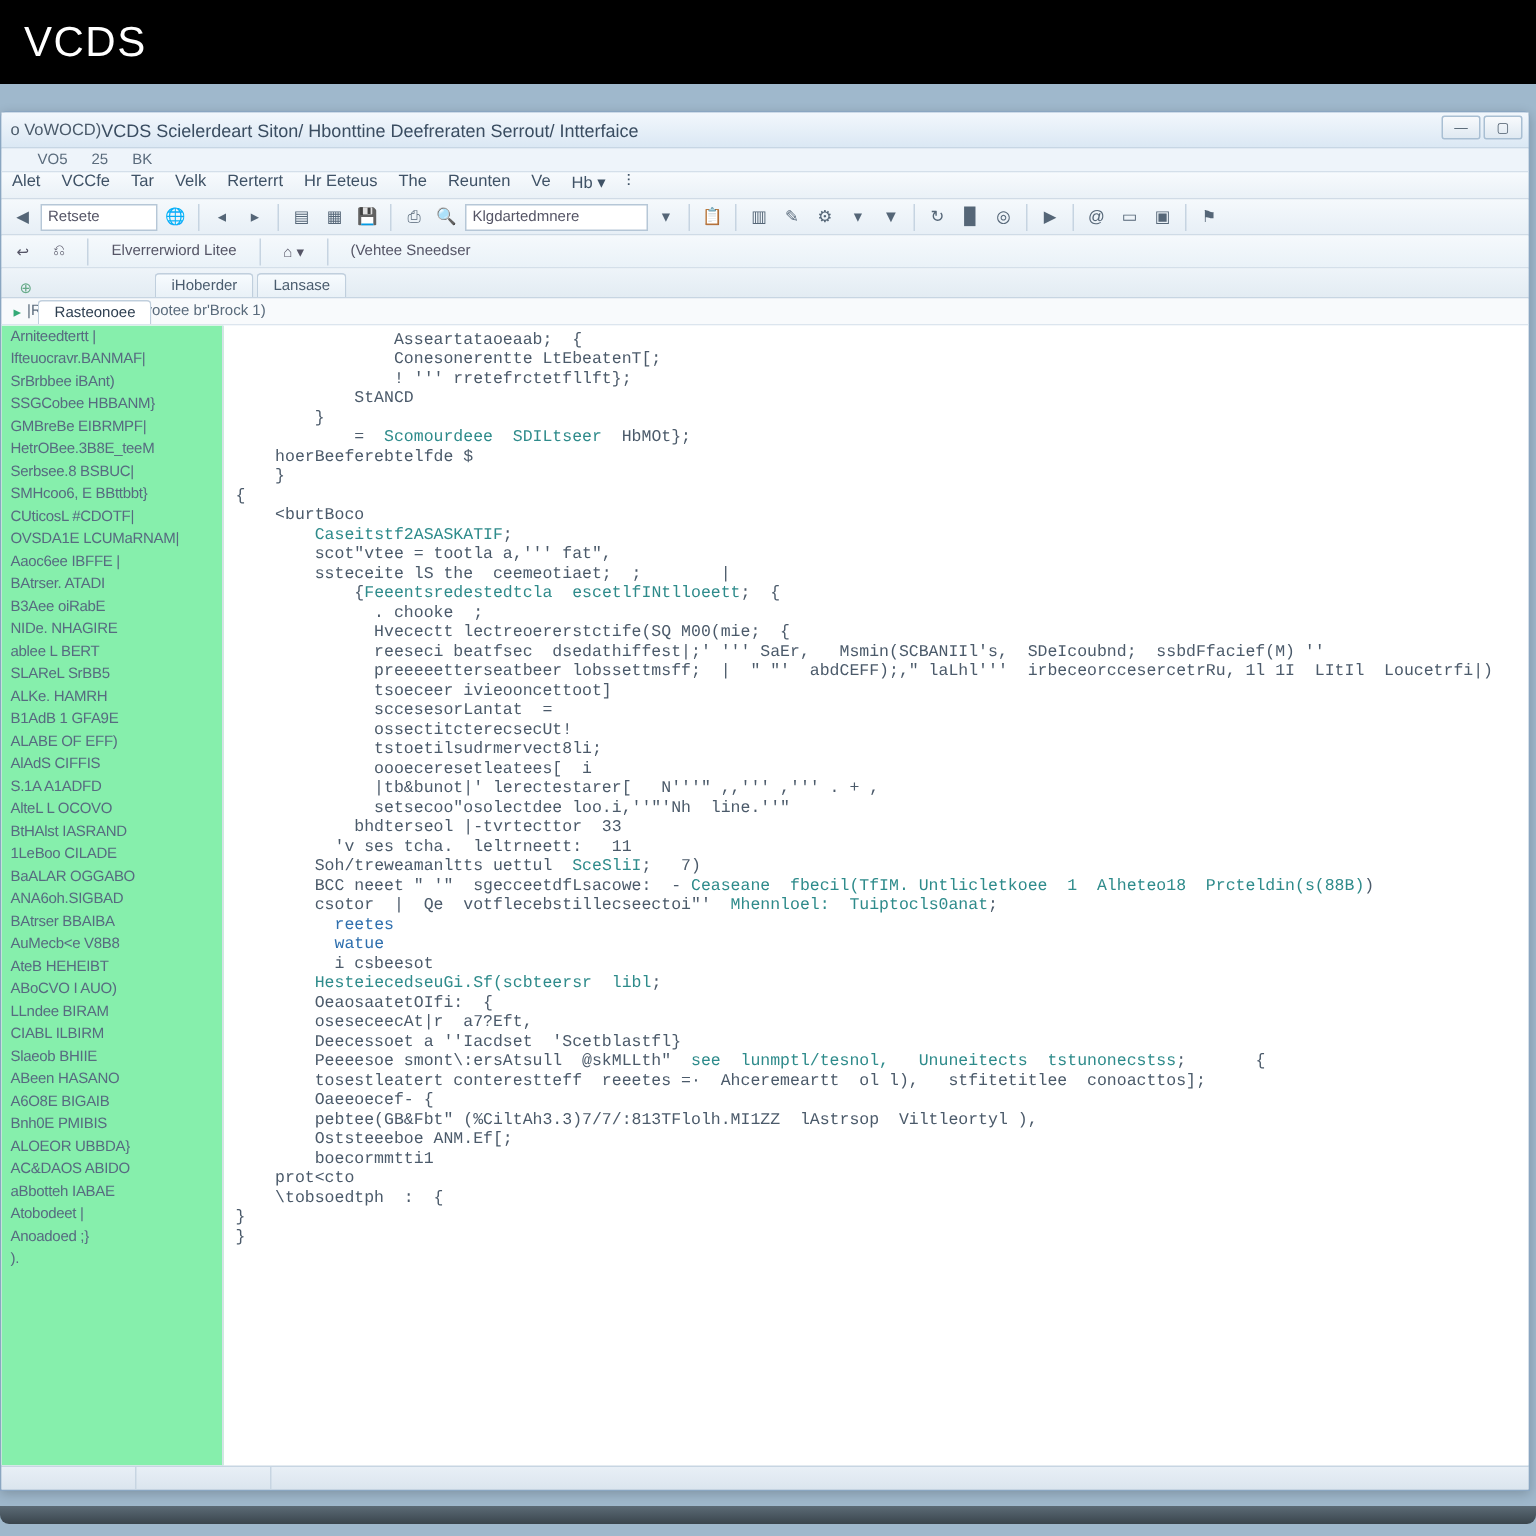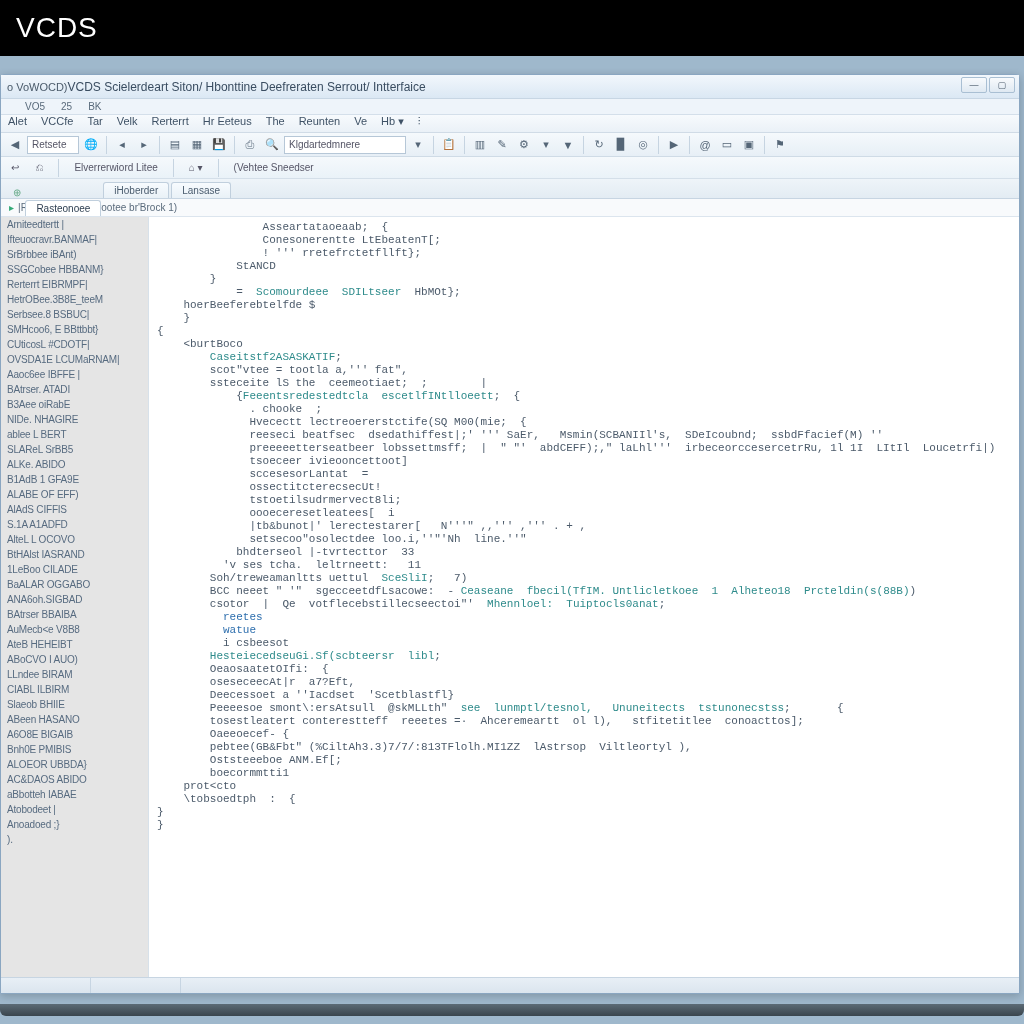--- a/index.html
+++ b/index.html
@@ -22,21 +22,21 @@
 .tsep { width: 1px; height: 18px; background: #c6d4e1; margin: 0 3px; }
 .tinput { height: 18px; border: 1px solid #b6c7d7; background: #fff; font-size: 10px; padding: 0 4px; color: #556; }
 .toolbar2 { height: 22px; background: linear-gradient(180deg,#f5f9fc,#eaf2f8); border-bottom: 1px solid #d4dfe9; display: flex; align-items: center; padding: 0 6px; gap: 8px; }
 .toolbar2 .tb2item { display:flex; align-items:center; gap:3px; padding: 0 4px; color:#556; font-size:10px; }
 .tabstrip { height: 20px; background: linear-gradient(180deg,#eef4f9,#e3ecf3); border-bottom: 1px solid #c7d5e2; display: flex; align-items: flex-end; padding-left: 6px; gap: 0; }
 .tab { padding: 2px 10px; font-size: 10px; color: #4a5c6e; border: 1px solid #c0cfdd; border-bottom: none; background: linear-gradient(180deg,#f7fbfe,#e9f1f7); border-radius: 3px 3px 0 0; margin-right: 2px; }
 .tab.active { background: #fff; color: #2d3e50; position: relative; top: 18px; }
 .breadcrumb { height: 18px; background: #f8fafc; border-bottom: 1px solid #dce5ee; display: flex; align-items: center; padding-left: 8px; gap: 4px; color: #5a6b7c; font-size: 10px; }
 .breadcrumb .sep { color: #9ab; }
 .body { flex: 1; display: flex; overflow: hidden; background: #fff; }
-.sidebar { width: 148px; border-right: 1px solid #d7e1ea; background: #e5e5e5; overflow: hidden; }
+.sidebar { width: 148px; border-right: 1px solid #d7e1ea; background: #86efac; overflow: hidden; }
 .sidebar .row { padding: 1px 6px; font-size: 10px; color: #576b80; white-space: nowrap; line-height: 13px; font-family: "Segoe UI", Tahoma, sans-serif; letter-spacing: -0.2px; }
 .editor { flex: 1; overflow: hidden; padding: 4px 8px; font-family: Consolas, "Courier New", monospace; font-size: 11px; line-height: 13px; color: #4b5a6a; white-space: pre; }
 .editor .kw { color: #2e6fae; }
 .editor .fn { color: #2e8b8b; }
 .statusbar { height: 16px; background: linear-gradient(180deg,#e8eff6,#dbe5ee); border-top: 1px solid #c7d5e2; display:flex; }
 .statusbar .cell { width: 90px; height: 100%; border-right: 1px solid #c7d5e2; }
 .bezel-bottom { position:absolute; bottom:8px; left:0; right:0; height:12px; background: linear-gradient(180deg,#5c6b76,#3a454d); border-radius: 0 0 6px 6px; }
 </style>
 </head>
 <body>
@@ -73,21 +73,21 @@
     <span>Hr Eeteus</span>
     <span>The</span>
     <span>Reunten</span>
     <span>Ve</span>
     <span>Hb ▾</span>
     <span>⫶</span>
   </div>
 
   <div class="toolbar">
     <div class="tbtn">◀</div>
-    <input class="tinput" style="width: 52px;" value="Retsete">
+    <input class="tinput" style="width: 78px;" value="Retsete">
     <div class="tbtn">🌐</div>
     <div class="tsep"></div>
     <div class="tbtn">◂</div>
     <div class="tbtn">▸</div>
     <div class="tsep"></div>
     <div class="tbtn">▤</div>
     <div class="tbtn">▦</div>
     <div class="tbtn">💾</div>
     <div class="tsep"></div>
     <div class="tbtn">⎙</div>
@@ -141,33 +141,33 @@
     <span class="sep">›</span>
     <span>Ivootee br'Brock  1)</span>
   </div>
 
   <div class="body">
     <div class="sidebar" id="sidebar">
         <div class="row">Arniteedtertt |</div>
         <div class="row">Ifteuocravr.BANMAF|</div>
         <div class="row">SrBrbbee iBAnt)</div>
         <div class="row">SSGCobee HBBANM}</div>
-        <div class="row">Rerterrt EIBRMPF|</div>
+        <div class="row">GMBreBe EIBRMPF|</div>
         <div class="row">HetrOBee.3B8E_teeM</div>
         <div class="row">Serbsee.8 BSBUC|</div>
         <div class="row">SMHcoo6, E BBttbbt}</div>
         <div class="row">CUticosL  #CDOTF|</div>
         <div class="row">OVSDA1E LCUMaRNAM|</div>
         <div class="row">Aaoc6ee IBFFE  |</div>
         <div class="row">BAtrser. ATADI</div>
         <div class="row">B3Aee  oiRabE</div>
         <div class="row">NIDe.  NHAGIRE</div>
         <div class="row">ablee L BERT</div>
         <div class="row">SLAReL  SrBB5</div>
-        <div class="row">ALKe.  ABIDO</div>
+        <div class="row">ALKe.  HAMRH</div>
         <div class="row">B1AdB  1 GFA9E</div>
         <div class="row">ALABE  OF EFF)</div>
         <div class="row">AlAdS  CIFFIS</div>
         <div class="row">S.1A  A1ADFD</div>
         <div class="row">AlteL  L OCOVO</div>
         <div class="row">BtHAlst IASRAND</div>
         <div class="row">1LeBoo  CILADE</div>
         <div class="row">BaALAR  OGGABO</div>
         <div class="row">ANA6oh.SIGBAD</div>
         <div class="row">BAtrser BBAIBA</div>

